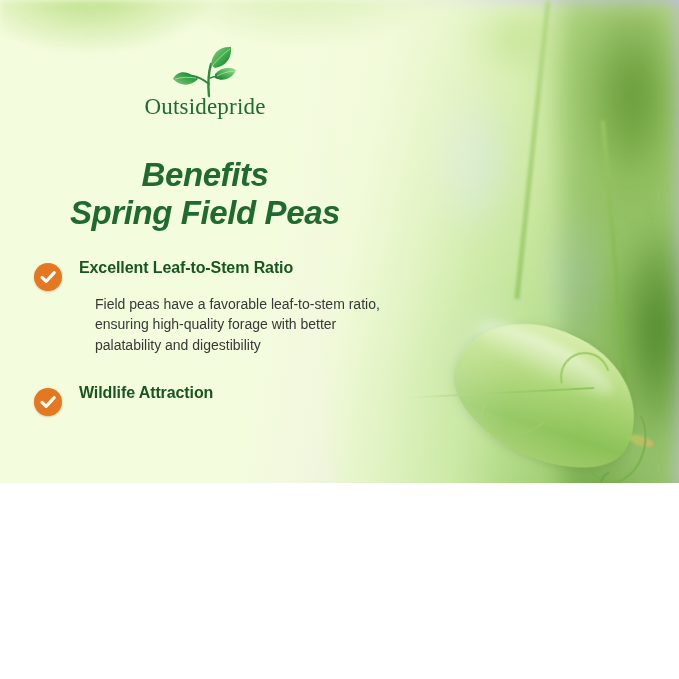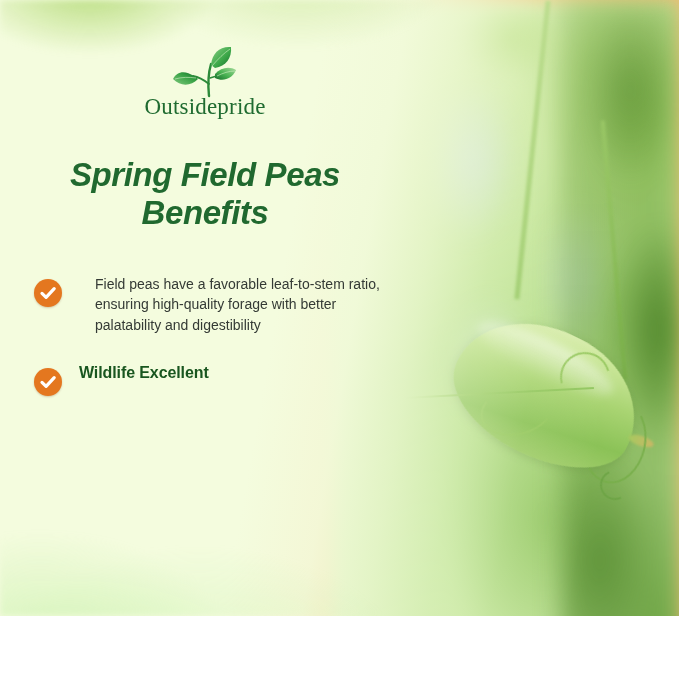--- a/index.html
+++ b/index.html
@@ -7,23 +7,23 @@
     padding: 0;
     background: #fff;
   }
   body {
     font-family: "Liberation Sans", sans-serif;
   }
 
   #infographic {
     position: relative;
     width: 679px;
-    height: 616px;
+    height: 483px;
     overflow: hidden;
-    background: #fdba74;
+    background: #c4b5fd;
   }
 
   
   .photo-layer {
     position: absolute;
     inset: 0;
     overflow: hidden;
   }
   .photo-base {
     position: absolute;
@@ -331,40 +331,41 @@
           <path d="M28 34 C21 33 14 33 7 35" stroke="#cdeec0" stroke-width="0.9" fill="none" opacity="0.7"></path>
 
           <path d="M47 30 C53 23 62 22 68 26 C64 35 55 38 47 34 Z" fill="url(#lgB)"></path>
           <path d="M49 32 C55 29 61 27 67 27" stroke="#cdeec0" stroke-width="0.9" fill="none" opacity="0.7"></path>
         </svg>
       </span>
       <span class="logo-word">Outsidepride</span>
     </div>
 
     <h1 class="headline">
+      <span class="line">Benefits</span>
       <span class="line">Spring Field Peas</span>
-      <span class="line">Benefits</span>
     </h1>
 
     <div class="benefits">
 
       <div class="benefit">
         <span class="check">
           <svg width="28" height="28" viewBox="0 0 28 28" xmlns="http://www.w3.org/2000/svg" aria-hidden="true">
             <path d="M8 14.4 L12.1 18.4 L20.2 9.6" stroke="#ffffff" stroke-width="3.2" fill="none" stroke-linecap="round" stroke-linejoin="round"></path>
           </svg>
         </span>
+        <p class="benefit-title">Excellent Leaf-to-Stem Ratio</p>
         <p class="benefit-desc">Field peas have a favorable leaf-to-stem ratio, ensuring high-quality forage with better palatability and digestibility</p>
       </div>
 
 
       <div class="benefit">
         <span class="check">
           <svg width="28" height="28" viewBox="0 0 28 28" xmlns="http://www.w3.org/2000/svg" aria-hidden="true">
             <path d="M8 14.4 L12.1 18.4 L20.2 9.6" stroke="#ffffff" stroke-width="3.2" fill="none" stroke-linecap="round" stroke-linejoin="round"></path>
           </svg>
         </span>
-        <p class="benefit-title">Wildlife Excellent</p>
+        <p class="benefit-title">Wildlife Attraction</p>
       </div>
 
     </div>
   </div>
 </div>
 
 </body></html>

